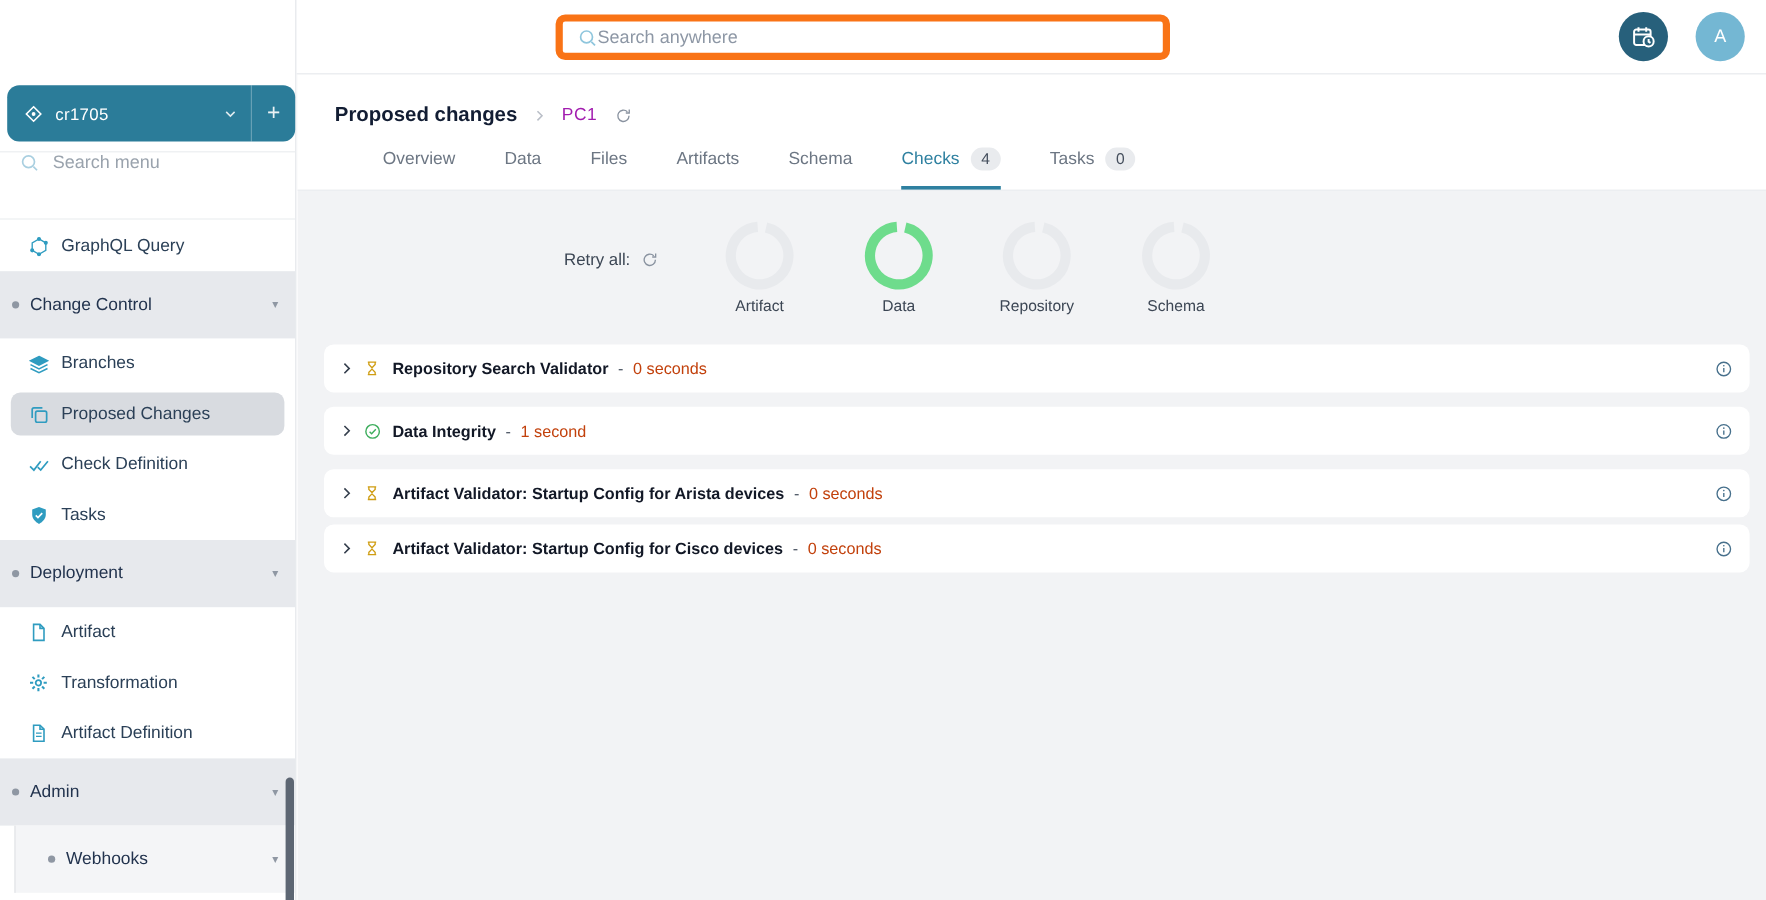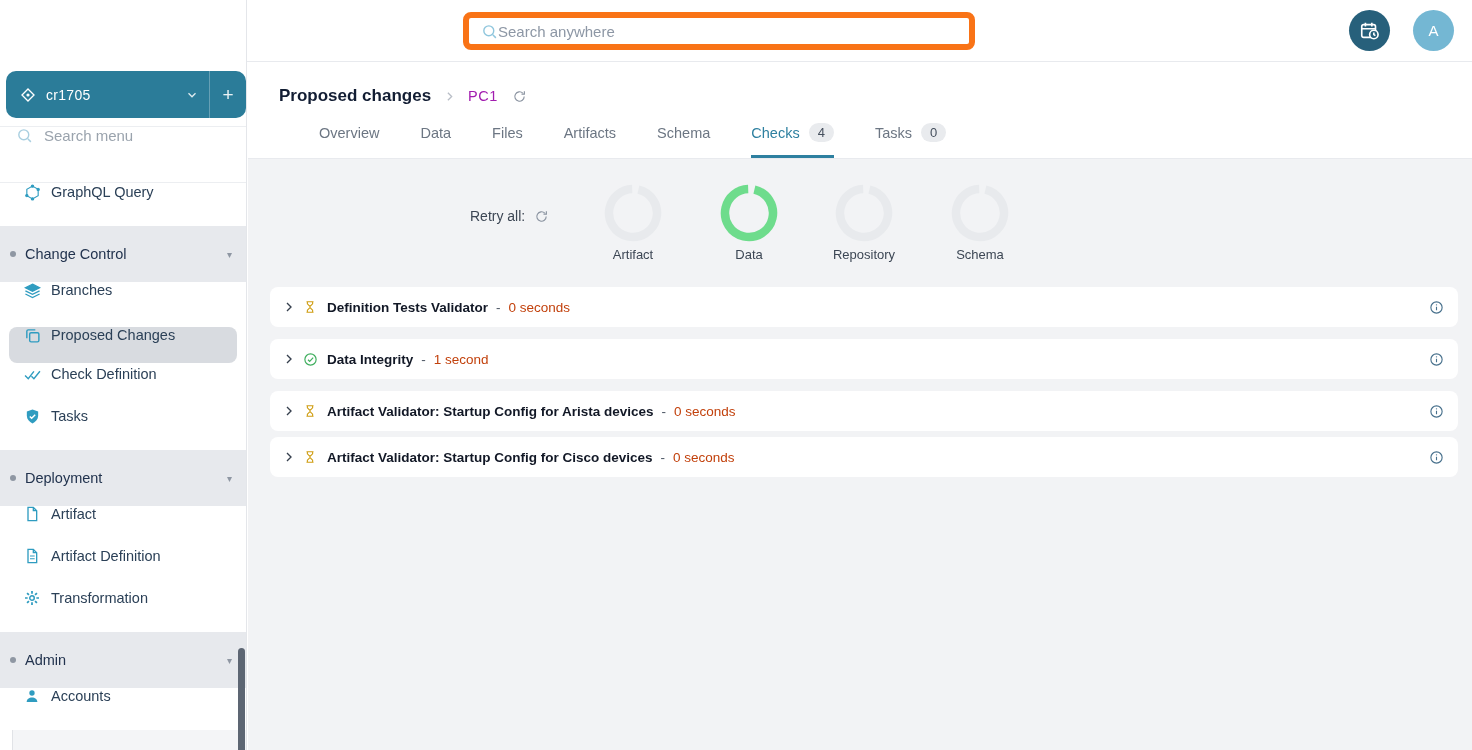--- a/index.html
+++ b/index.html
@@ -12,21 +12,21 @@
   .logo-row { display:flex; align-items:center; gap:9px; padding:9px 8px 6px 14px; height:62px; }
   .brand-name { font-size:22px; font-weight:800; letter-spacing:3px; color:#15243d; }
   .branch-btn { position:absolute; left:6px; top:71px; width:240px; height:47px; background:#2b7c99; border-radius:10px; display:flex; align-items:center; color:#fff; padding:0 0 0 14px; cursor:pointer; }
   .branch-label { font-size:14px; margin-left:10px; letter-spacing:.3px; }
   .branch-chevron { margin-left:auto; margin-right:10px; opacity:.85; }
   .branch-divider { width:1px; height:47px; background:rgba(255,255,255,.28); }
   .branch-plus { width:36px; text-align:center; font-size:19px; font-weight:400; opacity:.9; cursor:pointer; }
   .menu-search { position:absolute; left:0; top:126px; width:246px; height:57px; border-top:1px solid #eceef1; border-bottom:1px solid #eceef1; display:flex; align-items:flex-start; gap:11px; padding-left:16px; color:#9aa3ad; }
   .menu-search .ph { font-size:15px; color:#9aa3ad; }
   .nav { position:absolute; left:0; top:184px; width:246px; height:566px; overflow:hidden; }
-  .nav-item { height:42px; display:flex; gap:10px; padding-left:24px; font-size:14.5px; color:#2b4057; cursor:pointer; }
+  .nav-item { height:42px; display:flex; align-items:center; gap:10px; padding-left:24px; font-size:14.5px; color:#2b4057; cursor:pointer; }
   .nav-item .ni-icon { color:#2f9cc0; width:17px; height:17px; flex:0 0 17px; }
   .nav-item.selected { background:#d8dbe0; border-radius:8px; margin:3px 9px; height:36px; padding-left:15px; }
   .nav-item.indent2 { padding-left:38px; }
   .nav-section { height:56px; background:#e7e9ed; display:flex; align-items:center; padding:0 14px 0 10px; font-size:14.5px; color:#22334e; cursor:pointer; }
   .nav-section.sub { background:#f4f5f7; margin-left:12px; border-left:1px solid #e1e3e7; padding-left:27px; }
   .bullet { width:6px; height:6px; border-radius:50%; background:#8f97a3; margin-right:9px; flex:0 0 6px; }
   .sec-chevron { margin-left:auto; color:#8f97a3; font-size:10px; }
   .side-scrollbar { position:absolute; right:1px; top:648px; width:7px; height:110px; background:#5d6673; border-radius:4px; }
 
   
@@ -168,54 +168,45 @@
         <svg width="16" height="16" viewBox="0 0 24 24" fill="none" stroke="currentColor" stroke-width="2">
             <path d="M6 2h8l5 5v15H6z"></path>
             <path d="M14 2v5h5"></path>
           </svg>
       </span>
       <span>Artifact</span>
     </div>
 
     <div class="nav-item">
       <span class="ni-icon">
+        <svg width="16" height="16" viewBox="0 0 24 24" fill="none" stroke="currentColor">
+            <circle cx="12" cy="12" r="3.4" stroke-width="2.2"></circle>
+            <path d="M12 1.5v4M12 18.5v4M1.5 12h4M18.5 12h4M4.6 4.6l2.8 2.8M16.6 16.6l2.8 2.8M19.4 4.6l-2.8 2.8M7.4 16.6l-2.8 2.8" stroke-width="2.6"></path>
+          </svg>
+      </span>
+      <span>Transformation</span>
+    </div>
+
+    <div class="nav-item">
+      <span class="ni-icon">
         <svg width="16" height="16" viewBox="0 0 24 24" fill="none" stroke="currentColor" stroke-width="2">
             <path d="M6 2h8l5 5v15H6z"></path>
             <path d="M14 2v5h5"></path>
             <path d="M9 12h7M9 16h7" stroke-width="1.6"></path>
           </svg>
       </span>
       <span>Artifact Definition</span>
     </div>
 
-    <div class="nav-item">
-      <span class="ni-icon">
-        <svg width="16" height="16" viewBox="0 0 24 24" fill="none" stroke="currentColor">
-            <circle cx="12" cy="12" r="3.4" stroke-width="2.2"></circle>
-            <path d="M12 1.5v4M12 18.5v4M1.5 12h4M18.5 12h4M4.6 4.6l2.8 2.8M16.6 16.6l2.8 2.8M19.4 4.6l-2.8 2.8M7.4 16.6l-2.8 2.8" stroke-width="2.6"></path>
-          </svg>
-      </span>
-      <span>Transformation</span>
-    </div>
-
     <div class="nav-section">
       <span class="bullet"></span>
       <span>Admin</span>
       <span class="sec-chevron">▾</span>
     </div>
 
-    <div class="nav-item">
-      <span class="ni-icon">
-        <svg width="16" height="16" viewBox="0 0 24 24" fill="currentColor">
-            <circle cx="12" cy="7.5" r="4"></circle>
-            <path d="M4 21c0-4.2 3.6-6.8 8-6.8s8 2.6 8 6.8z"></path>
-          </svg>
-      </span>
-      <span>Accounts</span>
-    </div>
 
     <div class="nav-section sub">
       <span class="bullet"></span>
       <span>Webhooks</span>
       <span class="sec-chevron">▾</span>
     </div>
 
     <div class="nav-item indent2">
       <span class="ni-icon">
         <svg width="16" height="16" viewBox="0 0 24 24" fill="none" stroke="currentColor" stroke-width="1.8">
@@ -340,21 +331,21 @@
     <span class="chev">
       <svg width="16" height="16" viewBox="0 0 24 24" fill="none" stroke="currentColor" stroke-width="2">
           <path d="M9 6l6 6-6 6"></path>
         </svg>
     </span>
     <span class="st-icon amber">
       <svg width="14" height="14" viewBox="0 0 24 24" fill="none" stroke="currentColor" stroke-width="1.9">
           <path d="M6 3h12M6 21h12M7.5 3v3.5L12 11l4.5-4.5V3M7.5 21v-3.5L12 13l4.5 4.5V21"></path>
         </svg>
     </span>
-    <span class="v-name">Definition Tests Validator</span>
+    <span class="v-name">Repository Search Validator</span>
     <span class="dash">-</span>
     <span class="v-dur">0 seconds</span>
     <span class="info">
       <svg width="15" height="15" viewBox="0 0 24 24" fill="none" stroke="currentColor" stroke-width="1.8">
           <circle cx="12" cy="12" r="9"></circle>
           <path d="M12 10.8V16.4"></path>
           <circle cx="12" cy="7.7" r="1.1" fill="currentColor" stroke="none"></circle>
         </svg>
     </span>
   </div>

